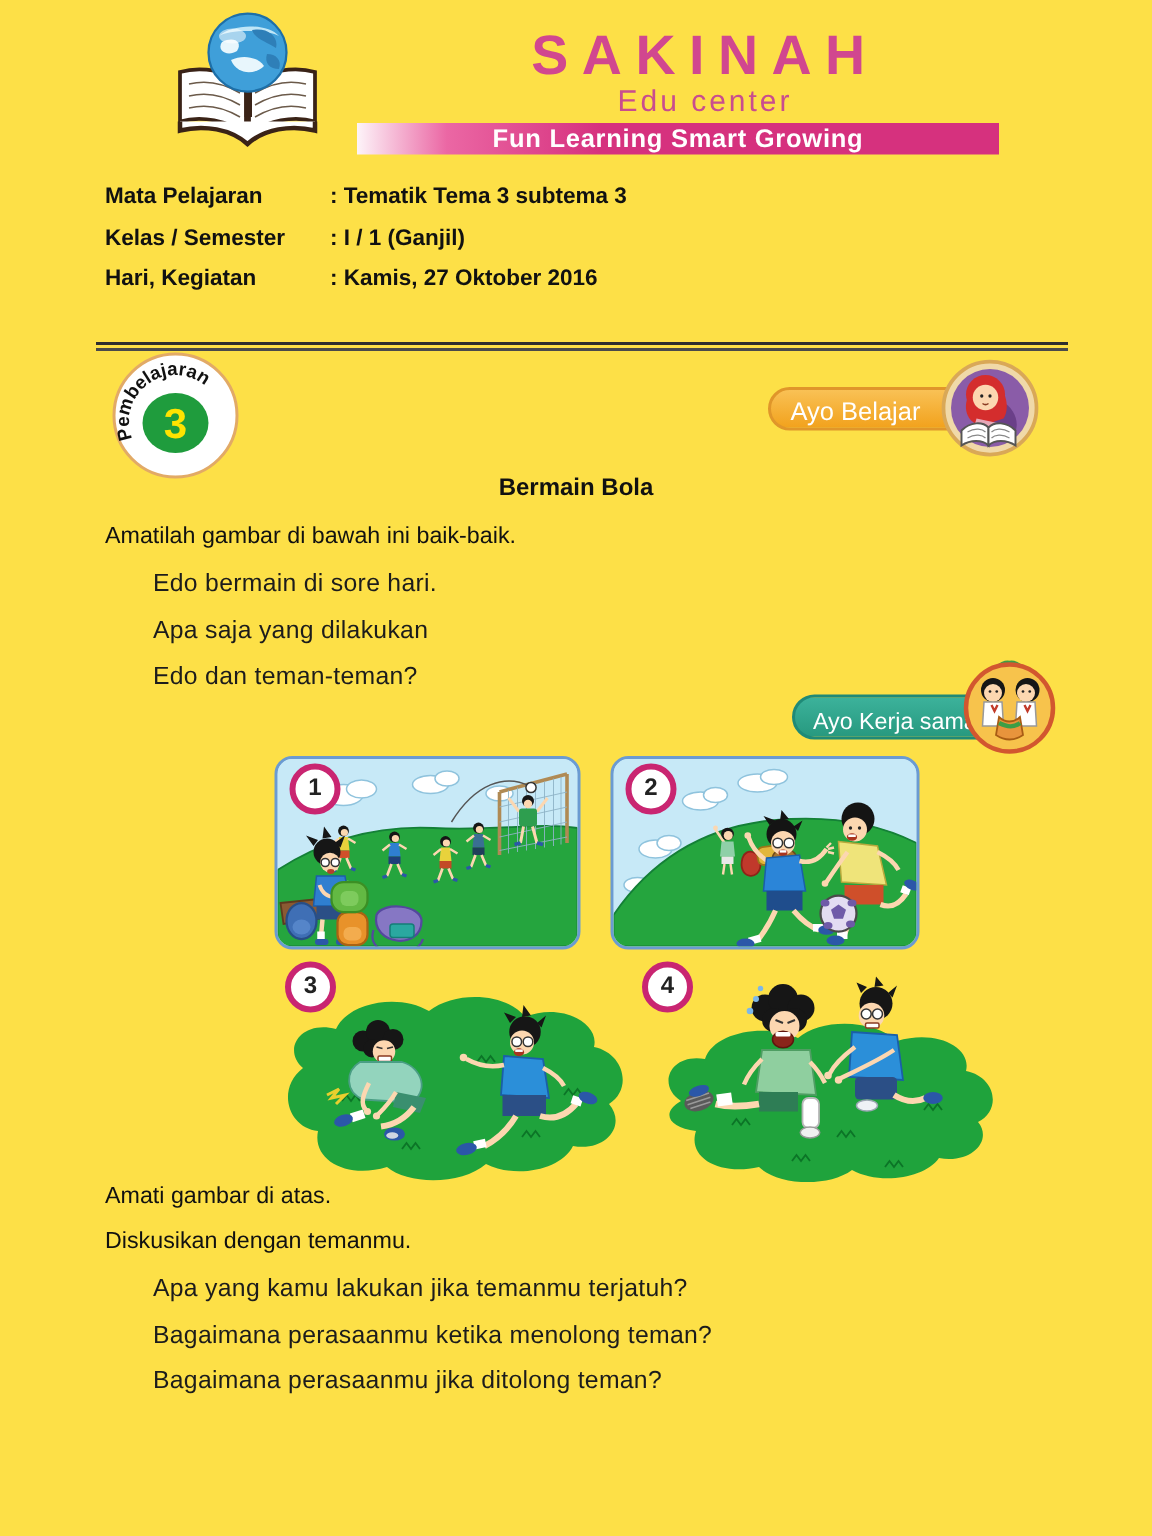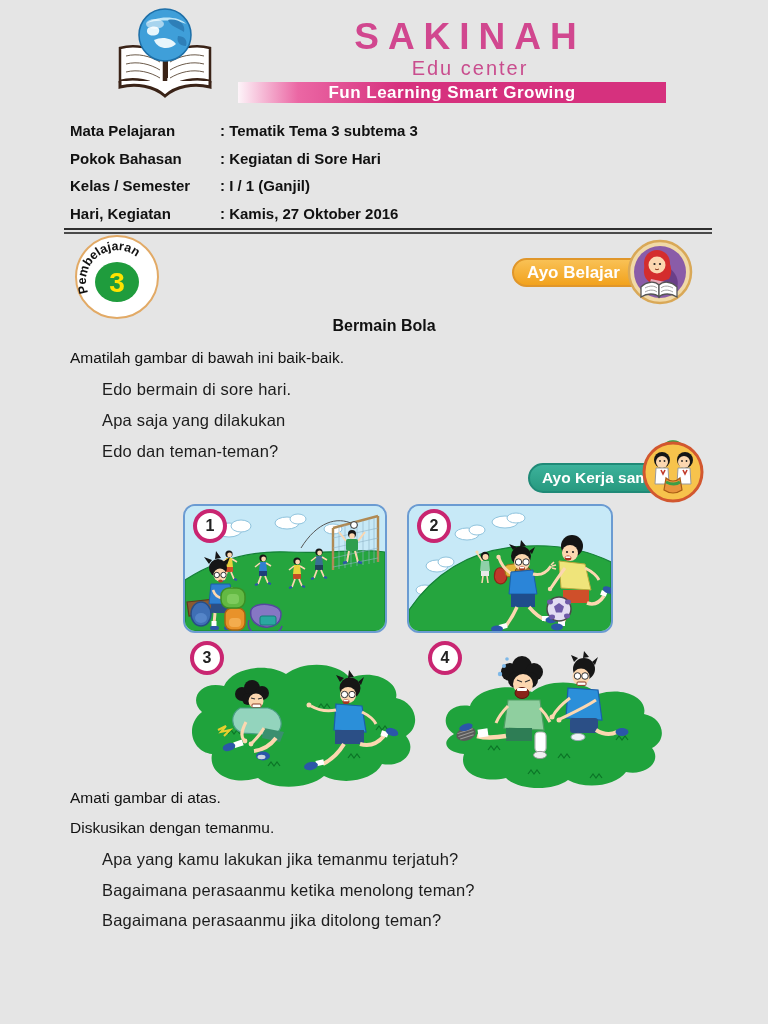--- a/index.html
+++ b/index.html
@@ -1,36 +1,36 @@
 <!DOCTYPE html>
 <html><head>
 <meta charset="utf-8">
 <style>
   html,body{margin:0;padding:0;background:#fff;}
-  .page{position:relative;width:768px;height:1024px;background:#e5e5e5;
+  .page{position:relative;width:768px;height:1024px;background:#fde047;
         font-family:"Liberation Sans",sans-serif;color:#111;overflow:hidden;}
   .abs{position:absolute;}
 
   
   .brand-name{font-size:37px;font-weight:bold;letter-spacing:9px;color:#d1478f;line-height:1;}
   .brand-sub{font-size:20px;color:#c94d8e;letter-spacing:2px;margin-top:2px;}
   .banner{background:linear-gradient(to right,#fdf4f9 0%,#eb67a4 14%,#d6317e 38%,#d6317e 100%);
           color:#fff;font-weight:bold;font-size:17px;text-align:center;line-height:21px;
           letter-spacing:.5px;}
 
   
   .meta{left:70px;top:117px;}
   .meta-row{display:flex;height:27.5px;align-items:center;font-weight:bold;font-size:15px;}
   .meta-label{width:150px;}
 
   .divider{left:64px;top:228px;width:648px;height:2px;
            border-top:2.5px solid #2e2e2e;border-bottom:2px solid #4a4a4a;}
 
   
-  .pill{border-radius:16px;color:#fff;font-weight:bold;display:flex;align-items:center;}
+  .pill{border-radius:16px;color:#fff;font-weight:normal;display:flex;align-items:flex-end;}
   .pill-belajar{left:512px;top:258px;width:154px;height:29px;font-size:17px;padding-left:13px;
                 background:linear-gradient(#f9c155,#f2a21d);border:2px solid #e0962a;box-sizing:border-box;}
   .pill-kerja{left:528px;top:463px;width:160px;height:30px;font-size:15.5px;padding-left:12px;
               background:linear-gradient(#3cb29b,#27997f);border:2px solid #1f8a77;box-sizing:border-box;}
 
   
   .doc-title{left:0;top:317px;width:768px;text-align:center;font-weight:bold;font-size:16px;}
   .p-bold{font-weight:normal;font-size:15.5px;}
   .p-reg{font-weight:normal;font-size:16.5px;letter-spacing:.2px;color:#1c1c1c;margin-left:32px;}
 
@@ -69,24 +69,20 @@
     <div class="brand-name">SAKINAH</div>
     <div class="brand-sub">Edu center</div>
   </div>
 
   <div class="abs banner" style="left:238px;top:82px;width:428px;height:21px;">Fun Learning Smart Growing</div>
 
   <div class="abs meta">
     <div class="meta-row">
       <span class="meta-label">Mata Pelajaran</span>
       <span class="meta-value">: Tematik Tema 3 subtema 3</span>
-    </div>
-    <div class="meta-row">
-      <span class="meta-label">Pokok Bahasan</span>
-      <span class="meta-value">: Kegiatan di Sore Hari</span>
     </div>
     <div class="meta-row">
       <span class="meta-label">Kelas / Semester</span>
       <span class="meta-value">: I / 1 (Ganjil)</span>
     </div>
     <div class="meta-row">
       <span class="meta-label">Hari, Kegiatan</span>
       <span class="meta-value">: Kamis, 27 Oktober 2016</span>
     </div>
   </div>

